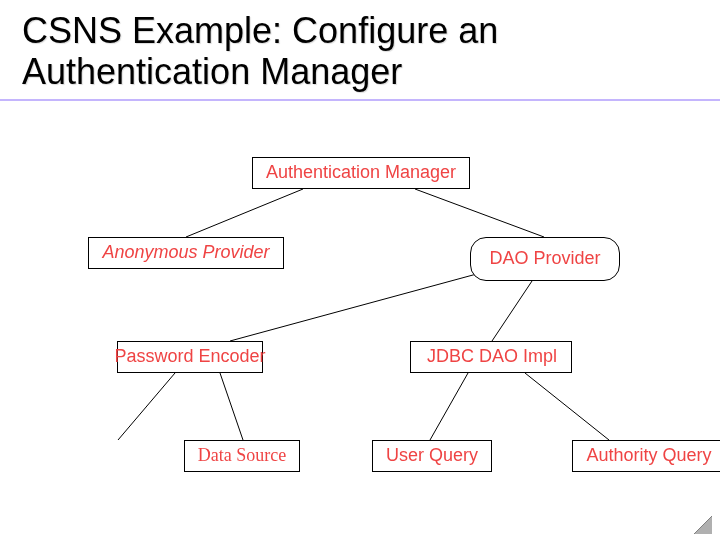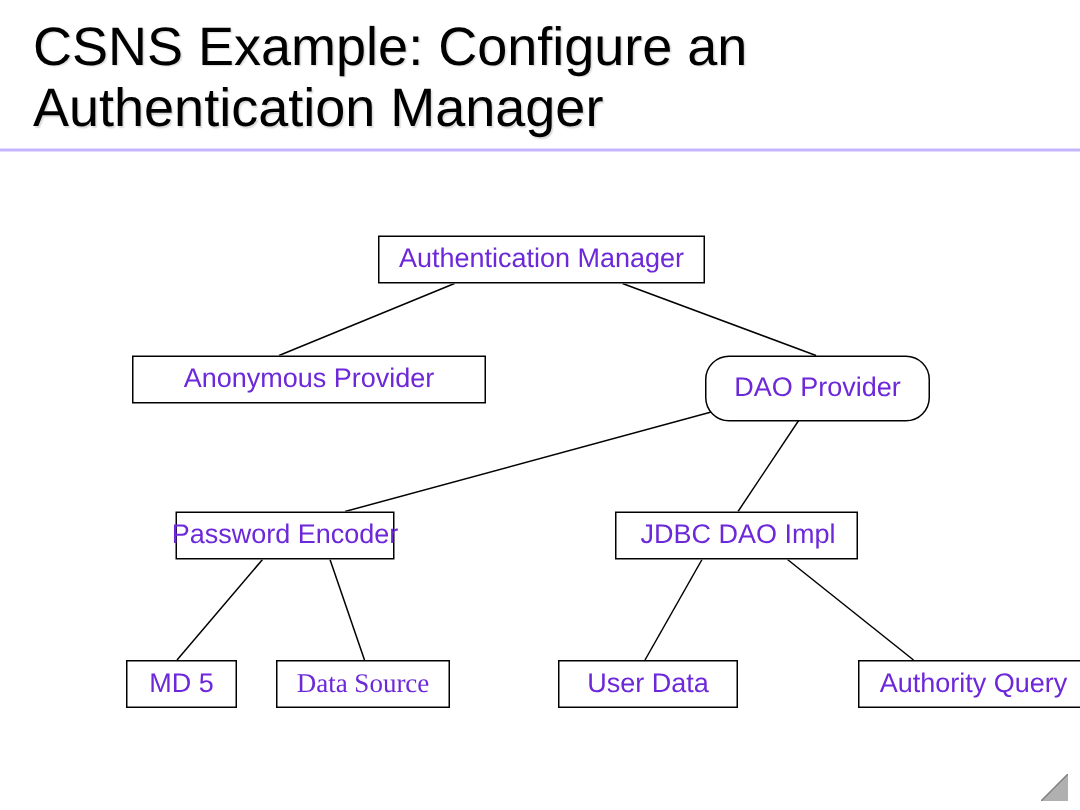--- a/index.html
+++ b/index.html
@@ -24,21 +24,21 @@
   .diagram {
     position: relative;
     width: 720px;
     height: 430px;
   }
   .box {
     position: absolute;
     border: 1px solid #000;
     background: #fff;
     font-size: 18px;
-    color: #6d28d9;
+    color: #ef4444;
     display: flex;
     align-items: center;
     justify-content: center;
     padding: 4px 10px;
     white-space: nowrap;
   }
   svg.edges {
     position: absolute;
     left: 0; top: 0;
     width: 720px;
@@ -77,33 +77,32 @@
       <line x1="220" y1="272" x2="243" y2="339"></line>
 
       <line x1="468" y1="272" x2="430" y2="339"></line>
 
       <line x1="525" y1="272" x2="609" y2="339"></line>
     </g>
   </svg>
 
   <div class="box" style="left:252px; top:56px; width:218px; height:32px;">Authentication Manager</div>
 
-  <div class="box" style="left:88px; top:136px; width:236px; height:32px;">Anonymous Provider</div>
+  <div class="box" style="left:88px; top:136px; width:196px; height:32px;font-style:italic;">Anonymous Provider</div>
 
   <div class="box" style="left:470px; top:136px; width:150px; height:44px;border-radius:16px;">DAO Provider</div>
 
   <div class="box" style="left:117px; top:240px; width:146px; height:32px;">Password Encoder</div>
 
   <div class="box" style="left:410px; top:240px; width:162px; height:32px;padding-left:12px;">JDBC DAO Impl</div>
 
-  <div class="box" style="left:84px; top:339px; width:74px; height:32px;">MD 5</div>
 
   <div class="box" style="left:184px; top:339px; width:116px; height:32px;font-family:Liberation Serif, serif;">Data Source</div>
 
-  <div class="box" style="left:372px; top:339px; width:120px; height:32px;">User Data</div>
+  <div class="box" style="left:372px; top:339px; width:120px; height:32px;">User Query</div>
 
   <div class="box" style="left:536px; top:339px; width:154px; height:32px;margin-left:36px;">Authority Query</div>
 
 </div>
 
 <div class="corner">
   <svg width="18" height="18" viewBox="0 0 18 18">
     <path d="M0 18 L18 18 L18 0 Z" fill="#b0b0b0"></path>
     <path d="M0 18 L18 0" stroke="#808080" stroke-width="1"></path>
   </svg>

